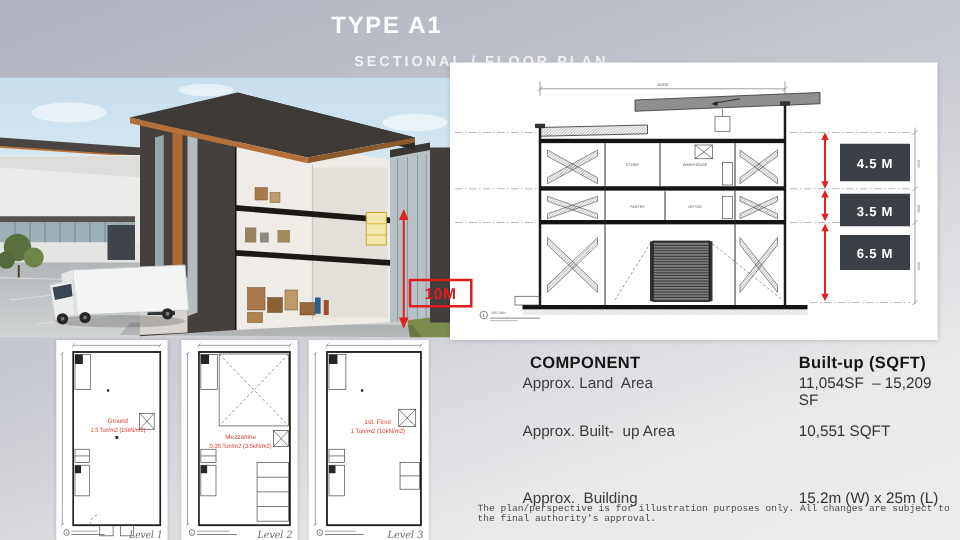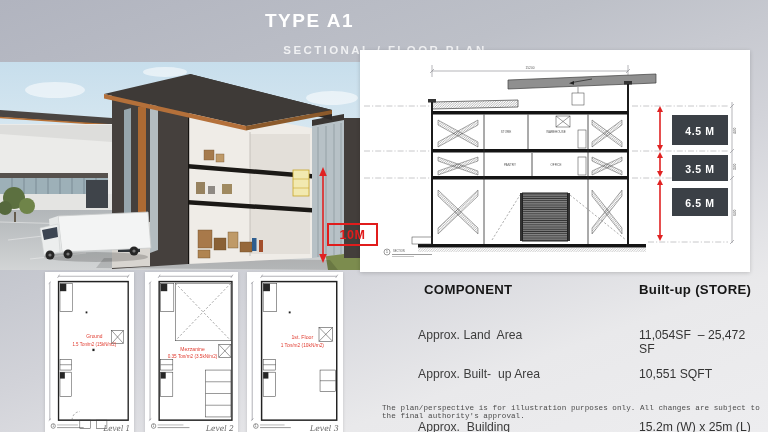--- a/index.html
+++ b/index.html
@@ -434,25 +434,25 @@
       <text x="8.5" y="145.6" font-size="2.6" fill="#333" text-anchor="middle">1</text>
       <line x1="12.5" y1="143.5" x2="36" y2="143.5" class="thin" opacity=".7"></line>
       <line x1="12.5" y1="146" x2="42" y2="146" class="thin"></line>
       <text x="88" y="149" class="lvltxt">Level 3</text>
     </svg>
   </div>
 
   <div class="spec">
     <div class="srow">
       <div class="shead c1">COMPONENT</div>
-      <div class="shead">Built-up (STORE)</div>
+      <div class="shead">Built-up (SQFT)</div>
     </div>
-    <div class="srow" style="margin-top:31px;">
+    <div class="srow" style="margin-top:2px;">
       <div class="slab">Approx. Land  Area</div>
-      <div class="sval">11,054SF  – 25,472 SF</div>
+      <div class="sval">11,054SF  – 15,209 SF</div>
     </div>
     <div class="srow mt">
       <div class="slab">Approx. Built-  up Area</div>
       <div class="sval">10,551 SQFT</div>
     </div>
     <div class="srow mt">
       <div class="slab">
         <div>Approx.  Building</div>
         
       </div>

